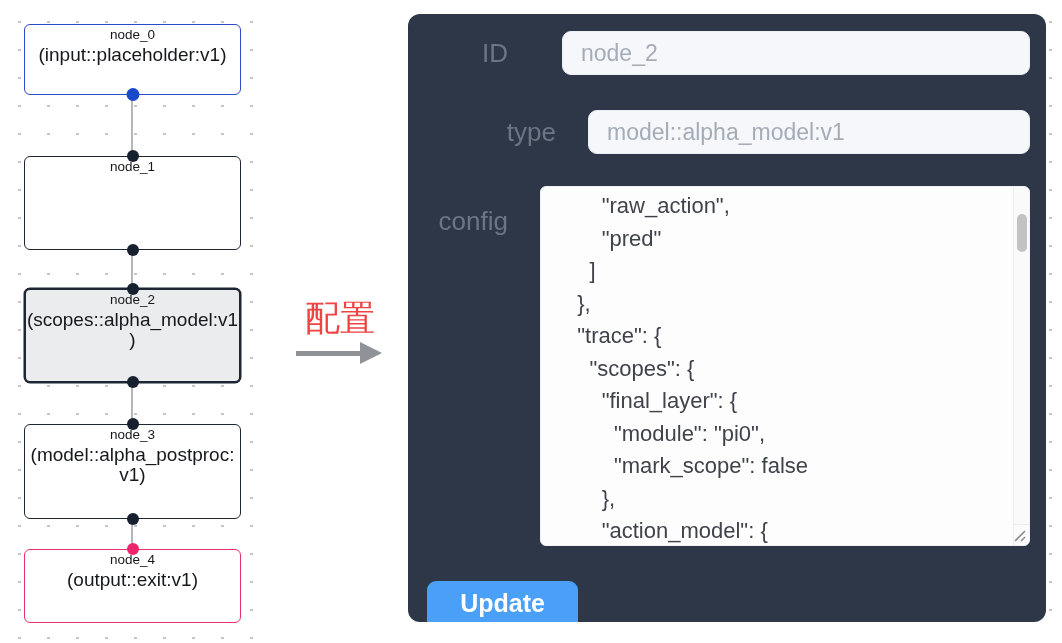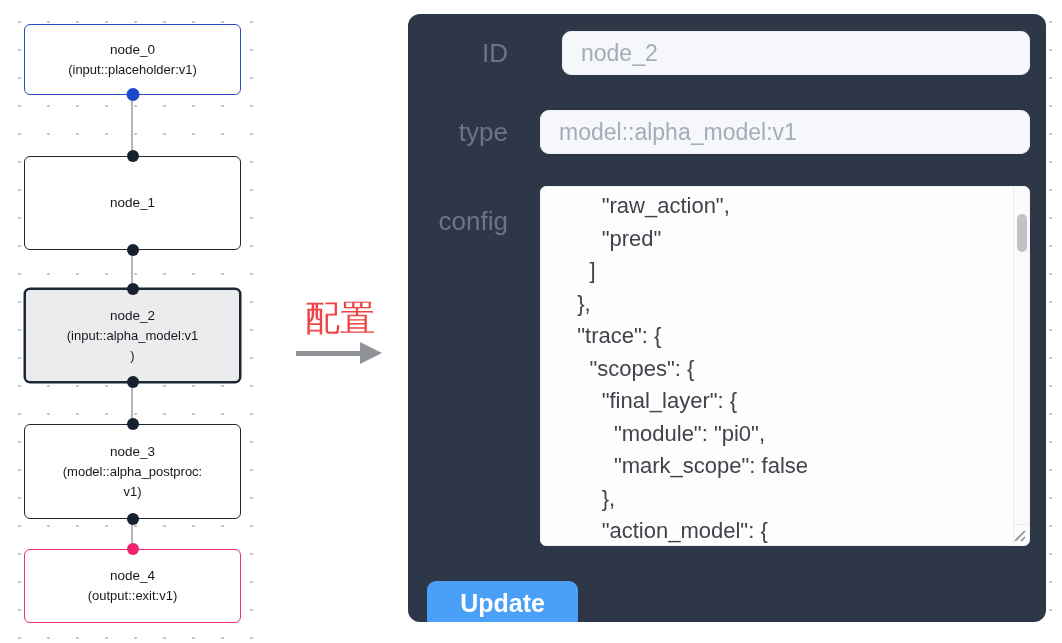--- a/index.html
+++ b/index.html
@@ -18,25 +18,25 @@
     background-size: 29px 28px;
     background-position: 5px 8px;
   }
   .canvas-left  { left:0;   top:0; width:278px; height:643px; }
   .canvas-right { left:392px; top:0; width:670px; height:631px; background-position:6px 8px; }
 
   
   .node {
     position:absolute; left:24px; width:217px;
     background:#ffffff; border:1.6px solid #1d2633; border-radius:6px;
-    display:flex; flex-direction:column; align-items:center; justify-content:center;
+    display:flex; flex-direction:column; align-items:center; 
     text-align:center; color:#16181d;
   }
   .node-title { font-size:13.5px; line-height:20px; }
-  .node-subtitle { font-size:13px; line-height:20px; white-space:pre-line; }
+  .node-subtitle { font-size:19px; line-height:20px; white-space:pre-line; }
   .n0 { top:24px;  height:71px; border-color:#2b4bc8; }
   .n1 { top:156px; height:94px; }
   .n2 { top:288px; height:95px; border-width:2.5px; background:#ebecee;
         box-shadow:0 0 0 0.5px #1d2633; }
   .n3 { top:424px; height:95px; }
   .n4 { top:549px; height:74px; border-color:#e93070; }
 
   .port {
     position:absolute; left:50%; width:12px; height:12px; border-radius:50%;
     transform:translateX(-50%); background:#16202e; z-index:3;
@@ -65,21 +65,21 @@
     border-left:22px solid #8f9297;
   }
 
   
   .panel {
     position:absolute; left:16px; top:14px; width:638px; height:608px;
     background:#2d3748; border-radius:12px; overflow:hidden; z-index:2;
   }
   .field-row { position:absolute; left:0; right:16px; display:flex; }
   .row-id   { top:17px;  height:33px;gap:22px; }
-  .row-type { top:96px;  height:44px; }
+  .row-type { top:96px;  height:44px;padding-left:48px; }
   .row-config { top:172px; height:300px; align-items:flex-start; }
 
   .field-label {
     flex:0 0 100px; margin-right:32px; text-align:right;
     color:#6d7585; font-size:26px; line-height:44px;
   }
   .config-label { line-height:26px; padding-top:22px; }
 
   .field-input {
     flex:1; height:44px; background:#f5f7fa; border:1px solid #eceff4;
@@ -137,21 +137,21 @@
 
     <div class="node n1">
       <span class="port port-top"></span>
       <div class="node-title">node_1</div>
       <span class="port port-bottom"></span>
     </div>
 
     <div class="node n2">
       <span class="port port-top"></span>
       <div class="node-title">node_2</div>
-      <div class="node-subtitle">(input::alpha_model:v1
+      <div class="node-subtitle">(scopes::alpha_model:v1
 )</div>
       <span class="port port-bottom"></span>
     </div>
 
     <div class="node n3">
       <span class="port port-top"></span>
       <div class="node-title">node_3</div>
       <div class="node-subtitle">(model::alpha_postproc:
 v1)</div>
       <span class="port port-bottom"></span>

